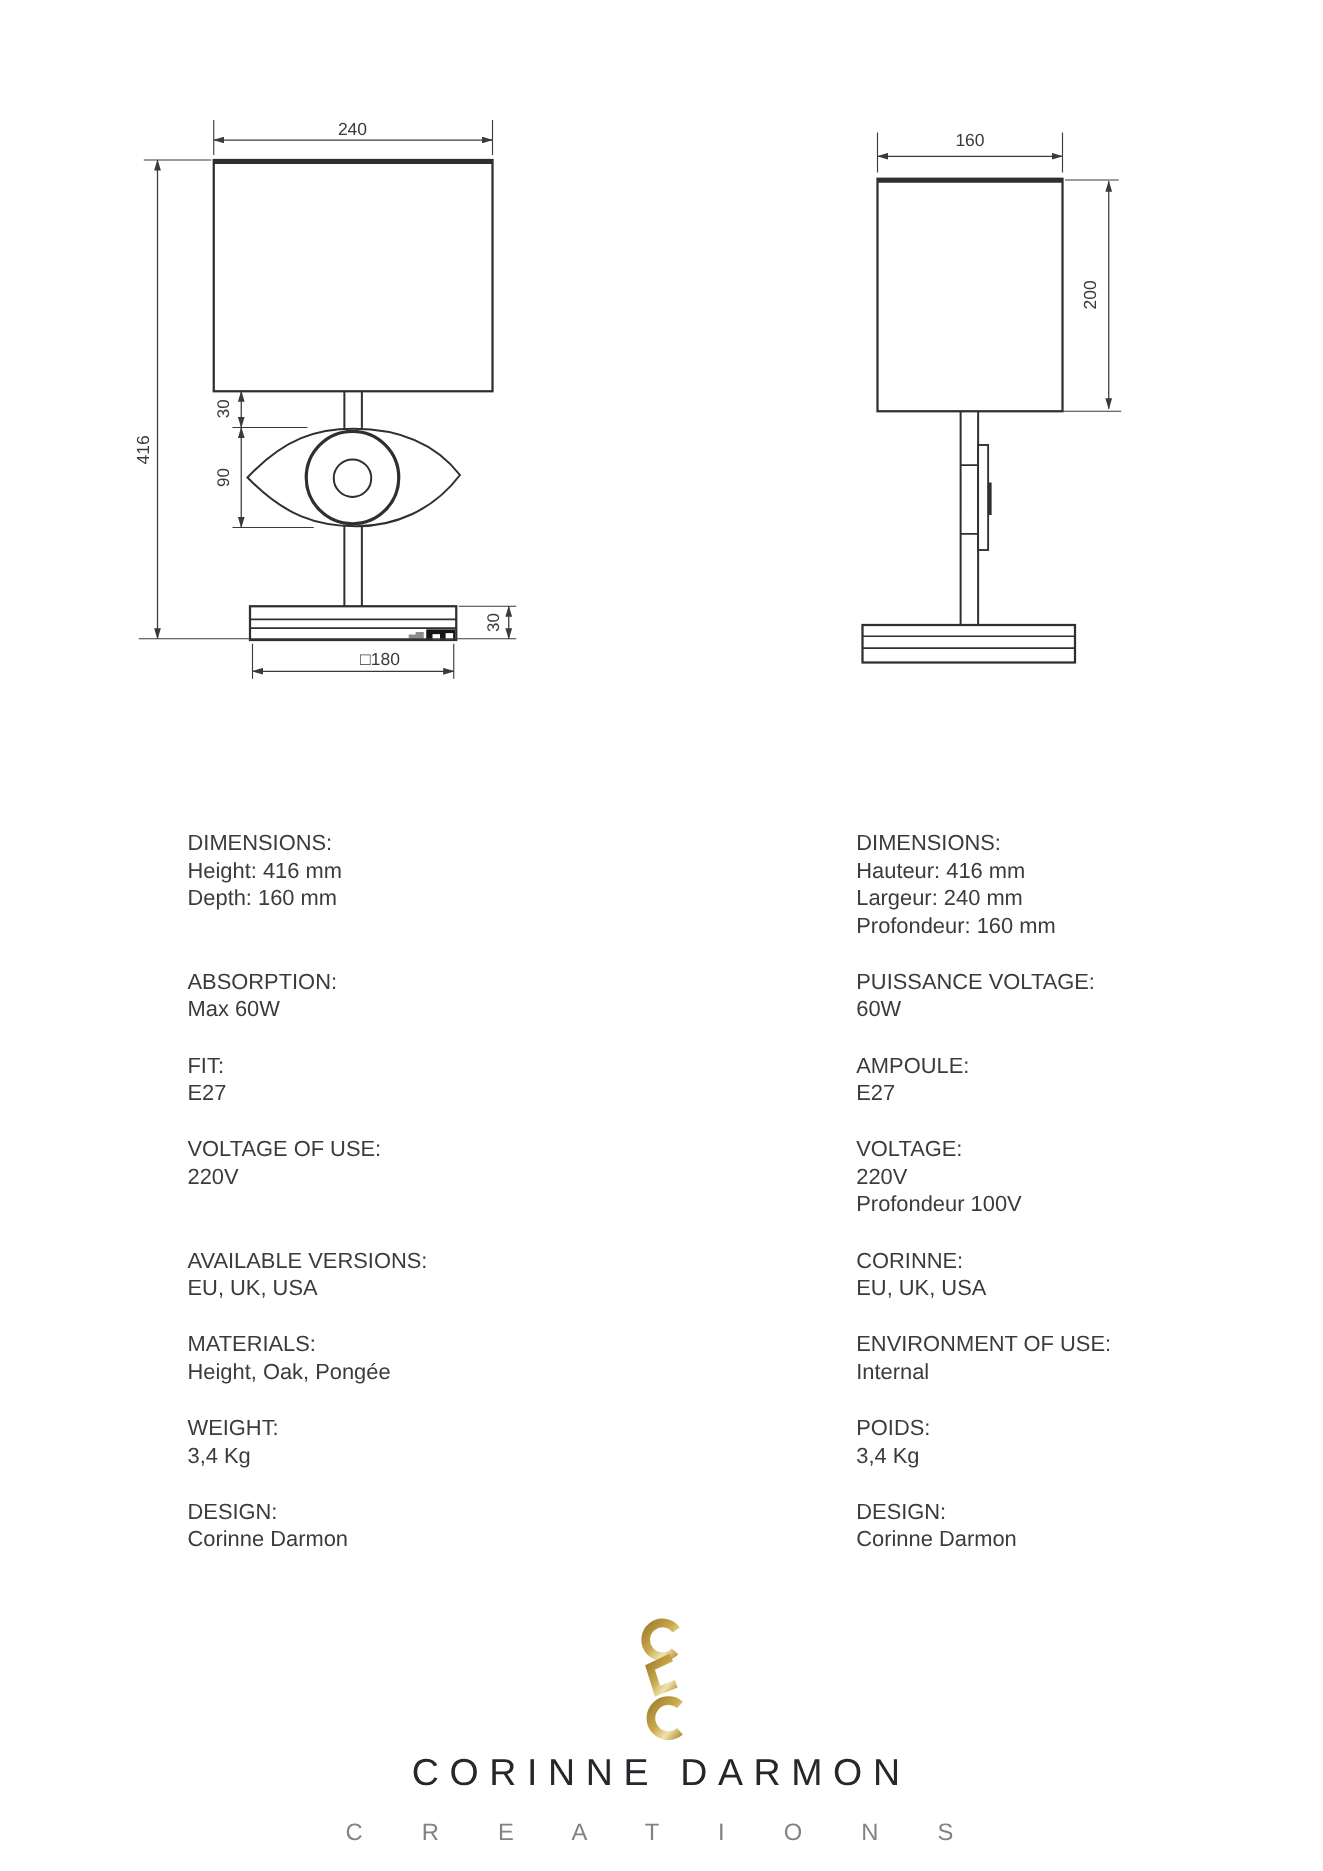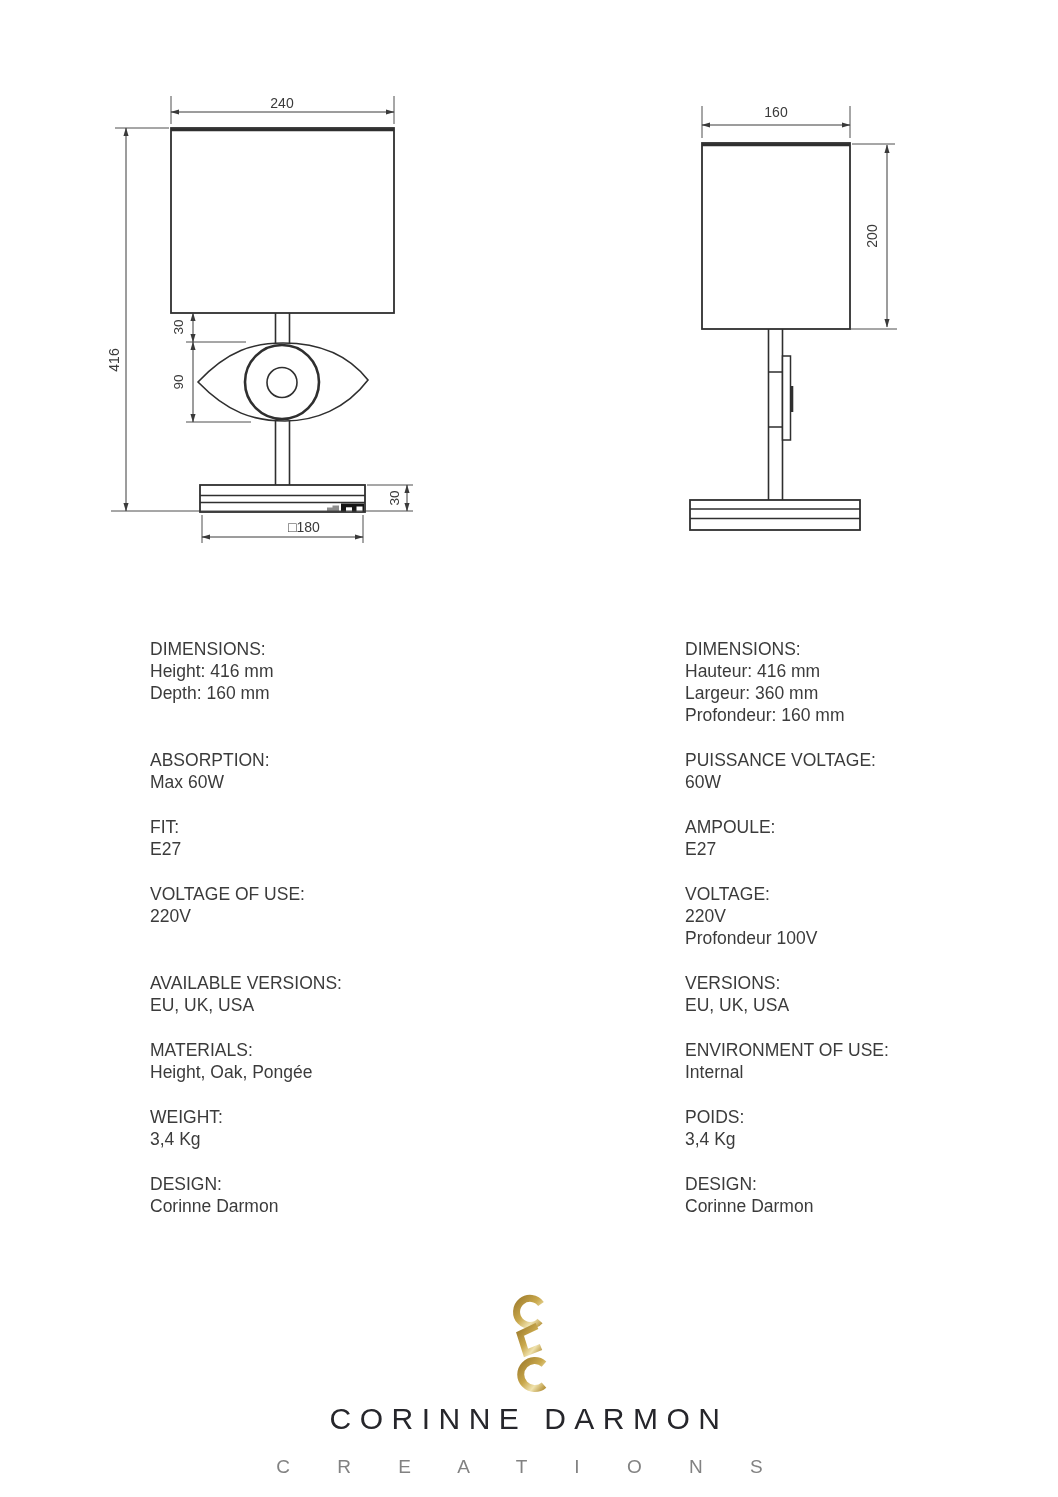--- a/index.html
+++ b/index.html
@@ -6,21 +6,21 @@
   body{
     width:1058px;height:1497px;background:#ffffff;position:relative;overflow:hidden;
     font-family:"Liberation Sans",sans-serif;color:#3b3b3b;
   }
   #drawing-layer{position:absolute;left:0;top:0}
   svg text{font-family:"Liberation Sans",sans-serif;fill:#3a3a3a}
   .dim-num{font-size:14px}
   .dim-num-sm{font-size:13.5px}
 
   #spec-grid{
-    position:absolute;left:150px;top:638px;width:800px;
+    position:absolute;left:150px;top:663px;width:800px;
     display:grid;grid-template-columns:535px auto;row-gap:23px;
     font-size:17.5px;line-height:22px;color:#3b3b3b;
   }
   .spec-line{white-space:pre}
 
   #logo-mark{position:absolute;left:503px;top:1290px}
   #brand-name{
     position:absolute;left:0;top:1402px;width:100%;text-align:center;
     font-size:30px;letter-spacing:8.5px;color:#26262b;font-weight:400;
   }
@@ -106,21 +106,21 @@
 <div id="spec-grid">
 
   <div class="spec-cell">
     <div class="spec-line">DIMENSIONS:</div>
     <div class="spec-line">Height: 416 mm</div>
     <div class="spec-line">Depth: 160 mm</div>
   </div>
   <div class="spec-cell">
     <div class="spec-line">DIMENSIONS:</div>
     <div class="spec-line">Hauteur: 416 mm</div>
-    <div class="spec-line">Largeur: 360 mm</div>
+    <div class="spec-line">Largeur: 240 mm</div>
     <div class="spec-line">Profondeur: 160 mm</div>
   </div>
 
   <div class="spec-cell">
     <div class="spec-line">ABSORPTION:</div>
     <div class="spec-line">Max 60W</div>
   </div>
   <div class="spec-cell">
     <div class="spec-line">PUISSANCE VOLTAGE:</div>
     <div class="spec-line">60W</div>
@@ -143,21 +143,21 @@
     <div class="spec-line">VOLTAGE:</div>
     <div class="spec-line">220V</div>
     <div class="spec-line">Profondeur 100V</div>
   </div>
 
   <div class="spec-cell">
     <div class="spec-line">AVAILABLE VERSIONS:</div>
     <div class="spec-line">EU, UK, USA</div>
   </div>
   <div class="spec-cell">
-    <div class="spec-line">VERSIONS:</div>
+    <div class="spec-line">CORINNE:</div>
     <div class="spec-line">EU, UK, USA</div>
   </div>
 
   <div class="spec-cell">
     <div class="spec-line">MATERIALS:</div>
     <div class="spec-line">Height, Oak, Pongée</div>
   </div>
 
   <div class="spec-cell">
     <div class="spec-line">ENVIRONMENT OF USE:</div>

